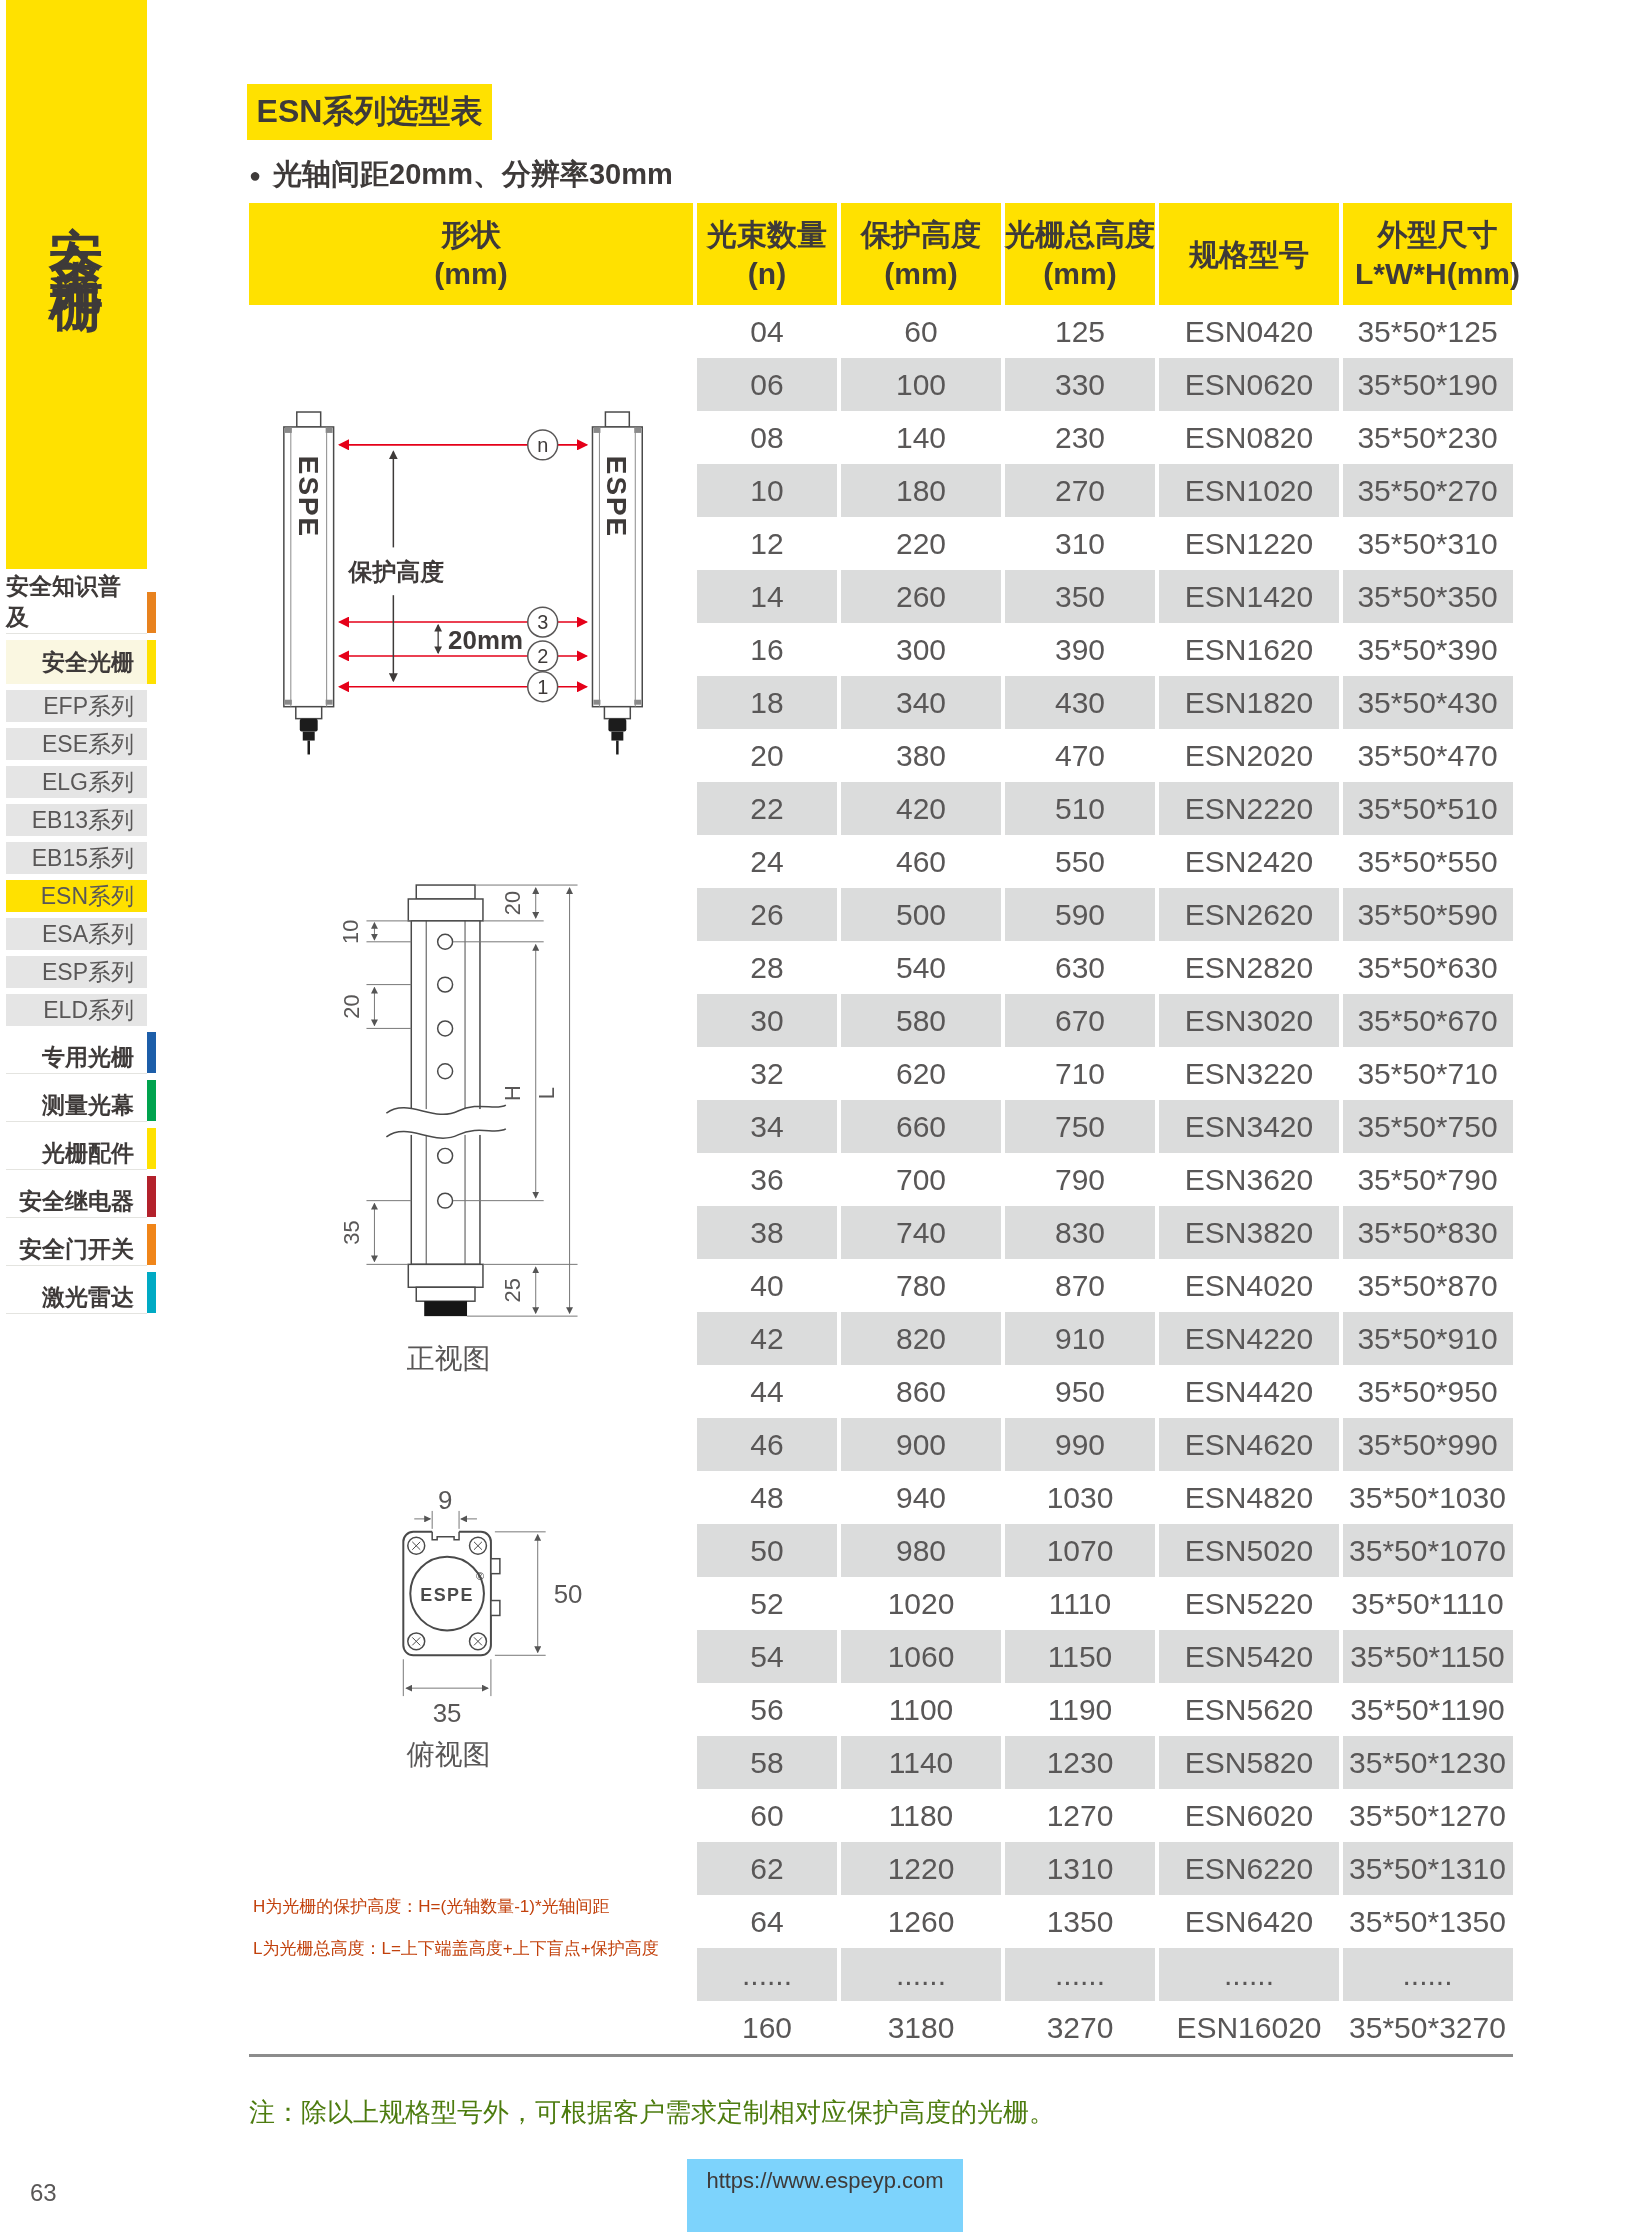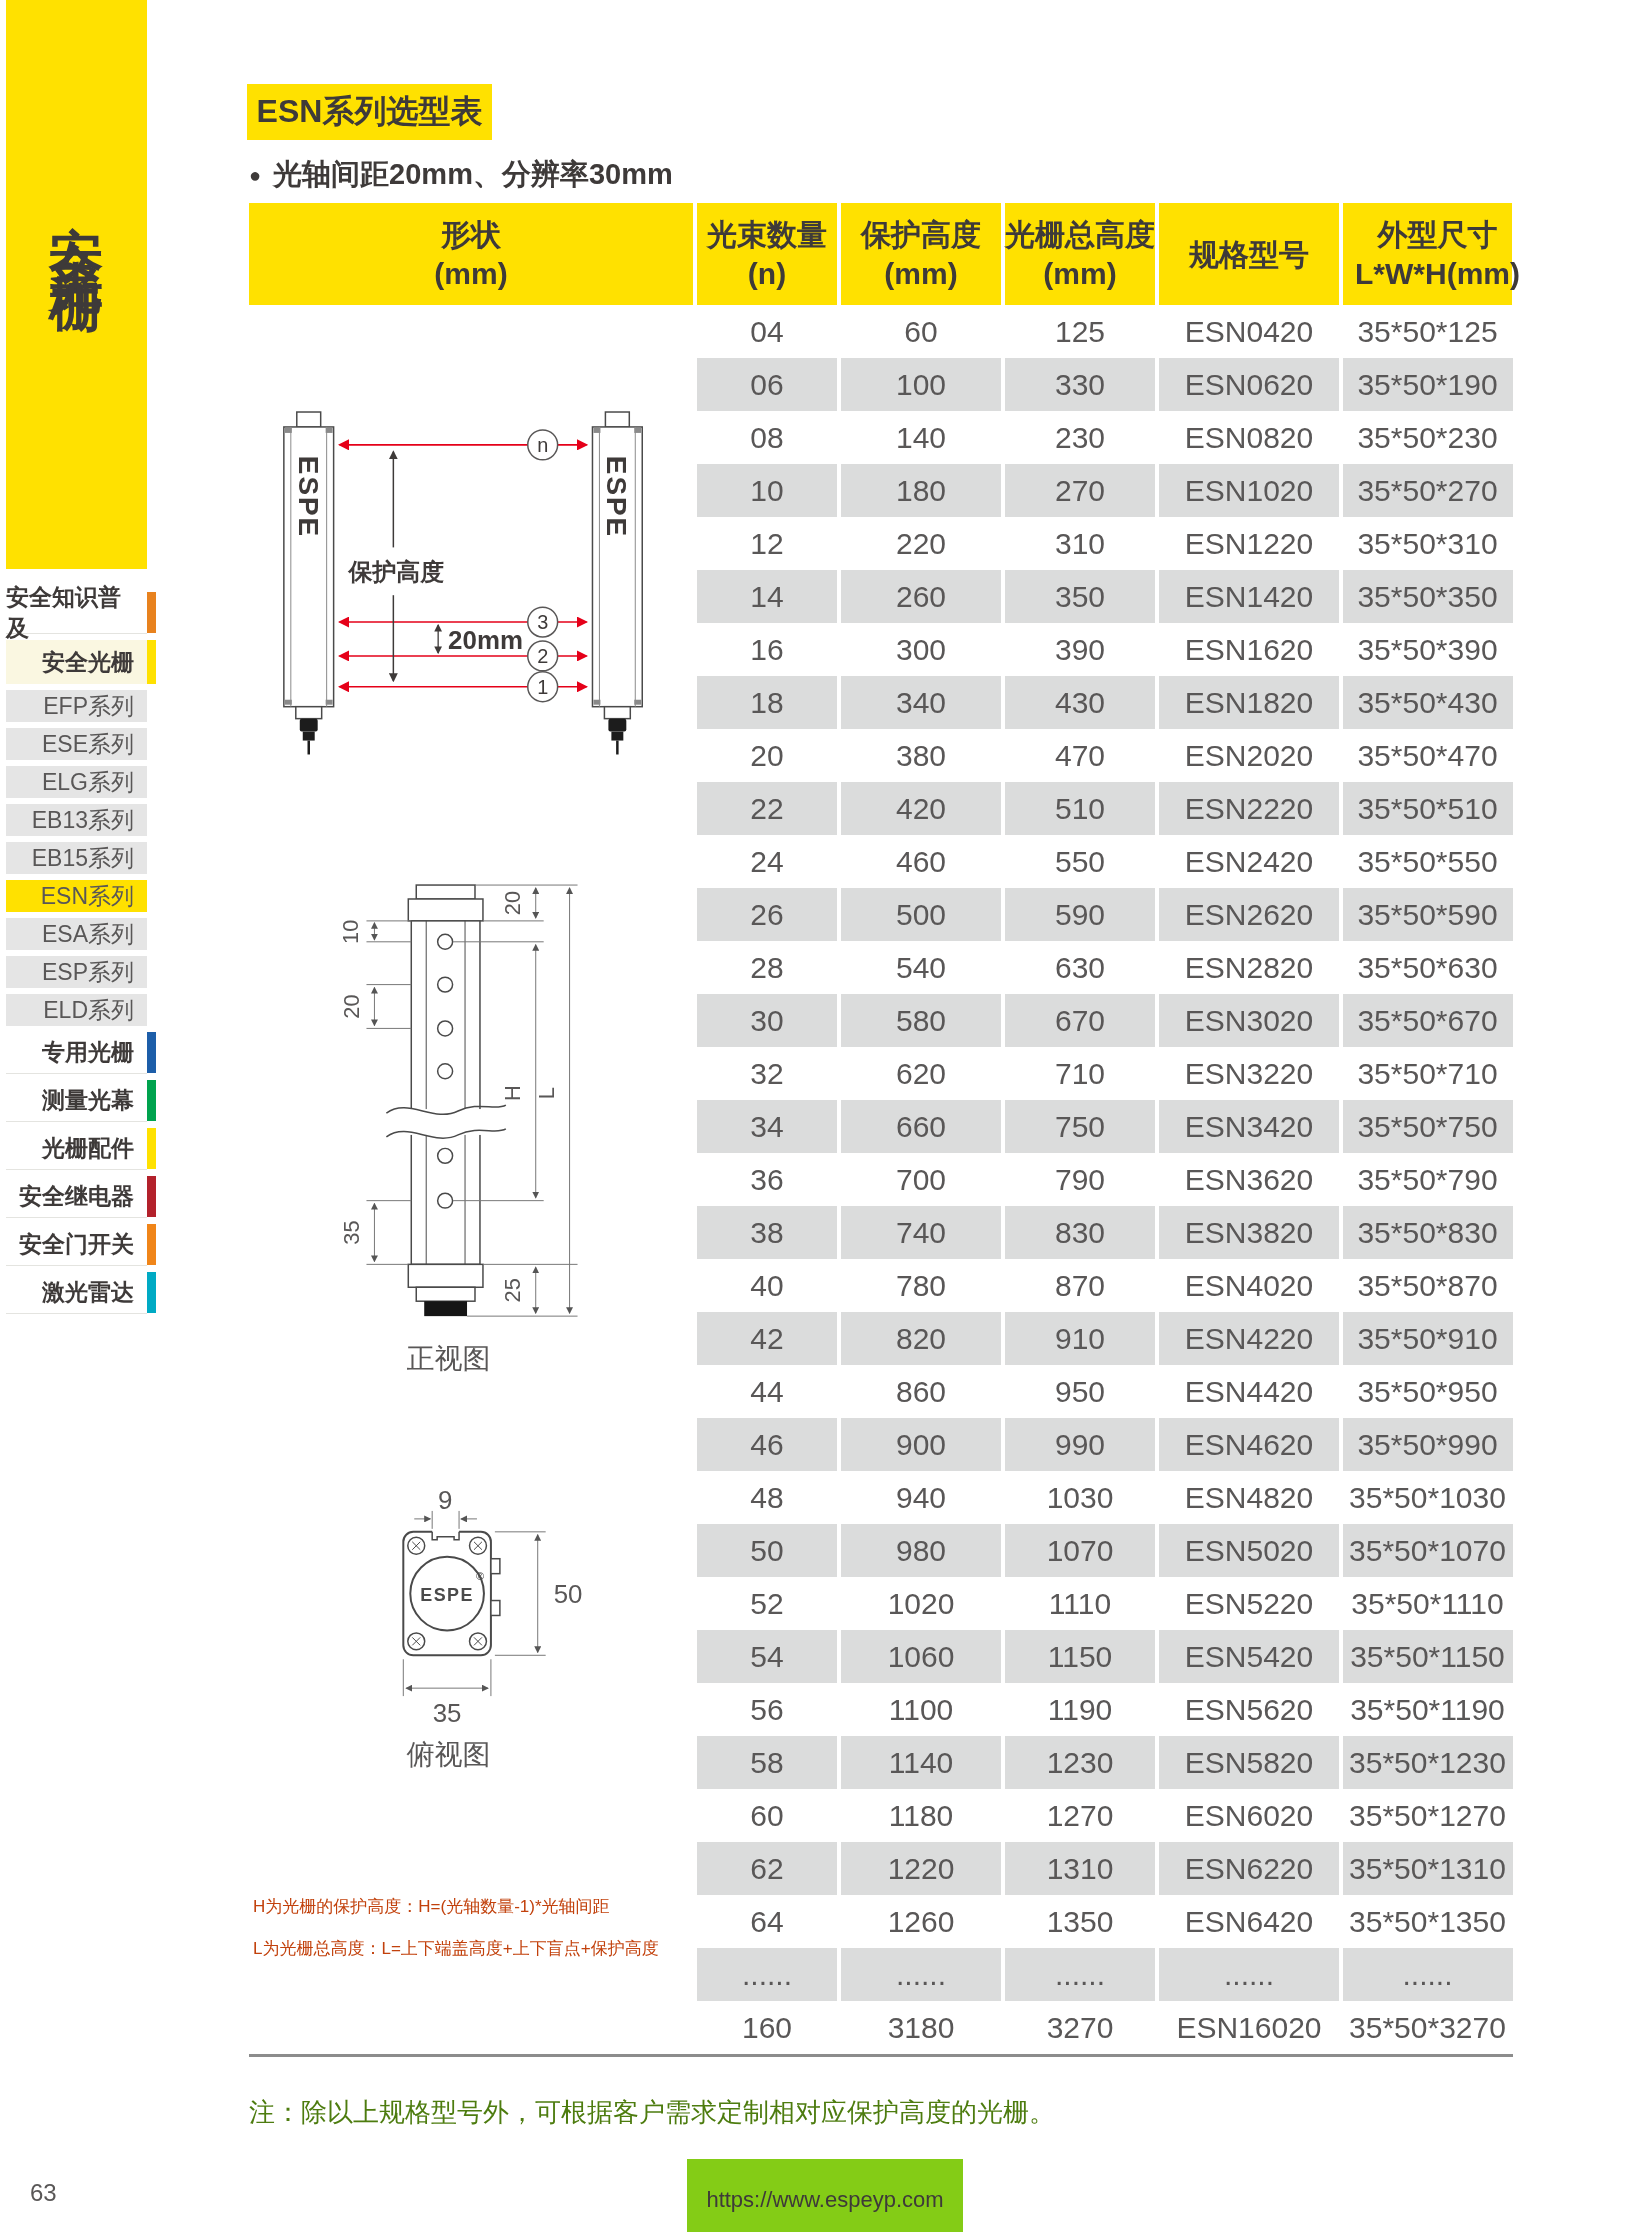--- a/index.html
+++ b/index.html
@@ -8,21 +8,21 @@
   
   .side-hero{position:absolute;left:6px;top:0;width:141px;height:569px;background:#FFE100;}
   .vtitle{position:absolute;top:181px;left:50%;transform:translateX(-50%);
           writing-mode:vertical-rl;font-size:54px;font-weight:700;color:#3E3A39;letter-spacing:18px;}
   .side-menu{position:absolute;left:6px;top:592px;width:141px;}
   .side-item{position:relative;width:141px;box-sizing:border-box;display:flex;align-items:center;
              justify-content:flex-end;padding-right:13px;font-size:23px;color:#595757;}
   .side-item.series{height:32px;margin-bottom:6px;background:#e5e5e5;}
   .side-item.series-active{height:32px;margin-bottom:6px;background:#FFE100;color:#595757;}
   .side-item.category{height:42px;margin-bottom:6px;background:#fff;font-weight:700;color:#3E3A39;
-                      border-bottom:1px solid #E4E4E0;}
+                      border-bottom:1px solid #E4E4E0;align-items:flex-end;}
   .side-item.category-active{height:44px;margin-bottom:6px;background:#FAF7E1;font-weight:700;color:#3E3A39;}
   .accent{position:absolute;right:-9px;top:0;height:100%;width:9px;}
   
   .sec-title{position:absolute;left:247px;top:84px;width:245px;height:56px;background:#FFE100;
              color:#3E3A39;font-size:32px;font-weight:700;display:flex;align-items:center;justify-content:center;}
   .bullet-line{position:absolute;left:249px;top:157px;height:36px;display:flex;align-items:center;gap:12px;
                font-size:29px;font-weight:700;color:#3E3A39;}
   .bullet-line .dot{font-size:20px;line-height:1;}
   
   .seltable{position:absolute;left:249px;top:203px;width:1264px;}
@@ -39,22 +39,22 @@
   .td{box-sizing:border-box;border-right:4px solid #fff;display:flex;align-items:center;justify-content:center;
       font-size:30px;color:#595757;}
   .td.c0{width:144px}.td.c1{width:164px}.td.c2{width:154px}.td.c3{width:184px}.td.c4{width:169px;border-right:none}
   
   .dsvg{position:absolute;left:0;}
   .dcap{position:absolute;left:70px;width:259px;text-align:center;font-size:28px;color:#595757;}
   .formula{position:absolute;left:4px;white-space:nowrap;font-size:17px;color:#c2410c;}
   
   .footnote{position:absolute;left:249px;top:2095px;font-size:26px;color:#4d7c0f;}
   .pageno{position:absolute;left:30px;top:2179px;font-size:24px;color:#595757;}
-  .urlbox{position:absolute;left:687px;top:2159px;width:276px;height:74px;background:#84cc16;box-sizing:border-box;
-          text-align:center;padding-top:28px;font-size:22px;color:#3E3A39;}
+  .urlbox{position:absolute;left:687px;top:2159px;width:276px;height:74px;background:#7dd3fc;box-sizing:border-box;
+          text-align:center;padding-top:9px;font-size:22px;color:#3E3A39;}
   svg text{font-family:"Liberation Sans","DejaVu Sans",sans-serif;}
 </style>
 </head>
 <body>
 
 <div class="page">
 
   <div class="side-hero">
     <div class="vtitle">安全光栅</div>
   </div>

